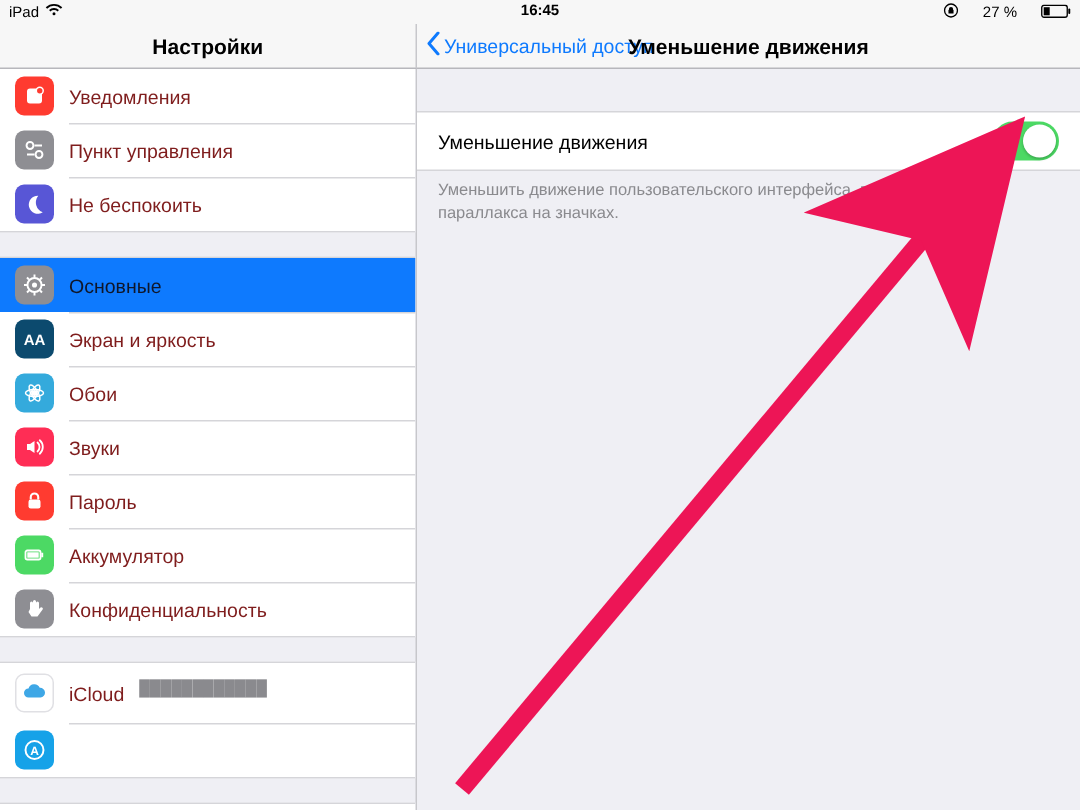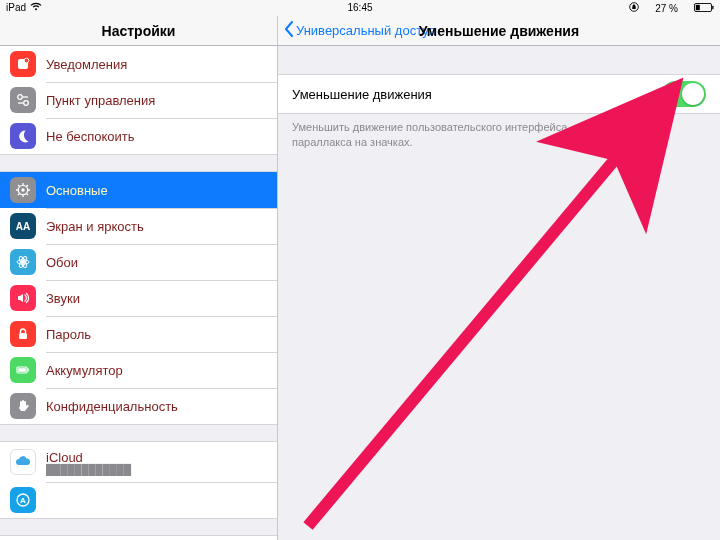--- a/index.html
+++ b/index.html
@@ -1,21 +1,21 @@
 <!DOCTYPE html>
 <html><head>
 <meta charset="utf-8">
 <style>
   * { box-sizing: border-box; margin: 0; padding: 0; font-family: -apple-system, "Helvetica Neue", Helvetica, Arial, sans-serif; -webkit-font-smoothing: antialiased; }
   html, body { width: 720px; height: 540px; overflow: hidden; background:#efeff4; }
 
   
   .statusbar { position:relative; height:16px; background:#f7f7f7; font-size:10px; color:#000; }
   .statusbar .left { position:absolute; left:6px; top:2px; display:flex; align-items:center; gap:4px;}
-  .statusbar .center { position:absolute; left:50%; top:2px; transform:translateX(-50%); font-weight:400;}
+  .statusbar .center { position:absolute; left:50%; top:2px; transform:translateX(-50%); font-weight:700;}
   .statusbar .right { position:absolute; right:6px; top:2px; display:flex; align-items:center; gap:16px;}
   .wifi-icon { display:inline-block; }
 
   
   .navrow { height:30px; display:flex;text-align:right; }
   .navleft { width:278px; border-right:1px solid #c7c7cb; background:#f7f7f7; position:relative; border-bottom:1px solid #b7b7bc; display:flex; align-items:center; justify-content:center; }
   .navright { flex:1; background:#f7f7f7; border-bottom:1px solid #b7b7bc; position:relative; display:flex; align-items:center; }
   .navtitle { font-size:14px; font-weight:600; }
   .backbtn { position:absolute; left:6px; color:#0e7afe; font-size:13px; display:flex; align-items:center; gap:2px; cursor:pointer;}
   .detailtitle { position:absolute; left:50%; transform:translateX(-50%); font-size:14px; font-weight:600;}
@@ -23,25 +23,25 @@
   
   .body { display:flex; height:calc(540px - 16px - 30px); }
   .sidebar { width:278px; border-right:1px solid #c7c7cb; background:#efeff4; overflow:hidden; }
   .detail  { flex:1; background:#efeff4; position:relative; }
 
   .group { background:#fff; border-top:1px solid #d5d5d9; border-bottom:1px solid #d5d5d9; margin-top:16px;}
   .group.first { margin-top:-1px; }
   .row { height:36px; display:flex; align-items:center; padding-left:10px; position:relative; cursor:pointer; }
   .row + .row::before { content:""; position:absolute; left:46px; right:0; top:0; height:1px; background:#d5d5d9; }
   .row.selected { background:#0e7afe; }
-  .row.selected .label, .row.selected .sub { color:#fef9c3; }
+  .row.selected .label, .row.selected .sub { color:#0f172a; }
   .icon { width:26px; height:26px; border-radius:6px; display:flex; align-items:center; justify-content:center; color:#fff; flex-shrink:0; }
   .label { font-size:13px; color:#7f1d1d; margin-left:10px; }
   .sub { font-size:10px; color:#8a8a8e; margin-left:10px; line-height:1;}
-  .row .textcol { display:flex; flex-direction:column; justify-content:center;}
+  .row .textcol { display:flex; flex-direction:row; justify-content:center;}
 
   
   .ic-red    { background:#ff3b30; } .ic-gray { background:#8e8e93; } .ic-purple{ background:#5856d6;}
   .ic-blue   { background:#0c4a6e;justify-content:center; } .ic-teal { background:#34aadc; } .ic-pink  { background:#ff2d55;}
   .ic-green  { background:#4cd964; } .ic-white{ background:#fff; border:1px solid #e0e0e4; color:#0e7afe;}
 
   
   .dgroup { background:#fff; border-top:1px solid #d5d5d9; border-bottom:1px solid #d5d5d9; margin:28px 0 0 0;}
   .drow { height:38px; display:flex; align-items:center; padding:0 14px; }
   .dlabel { font-size:13px; color:#000; }

